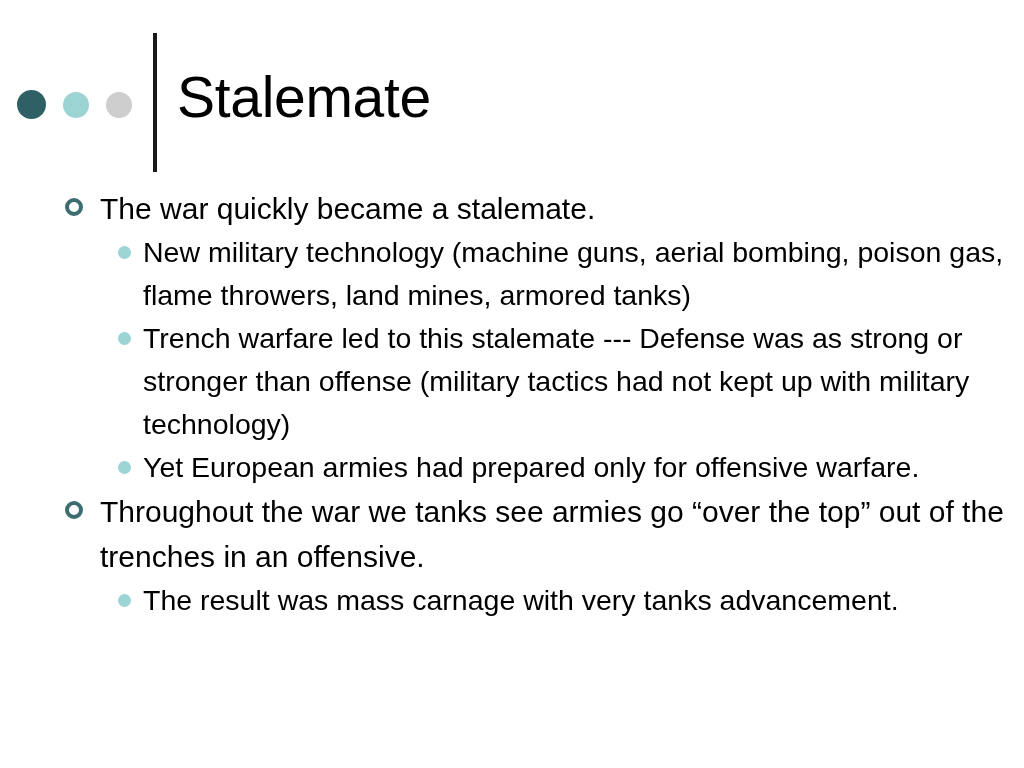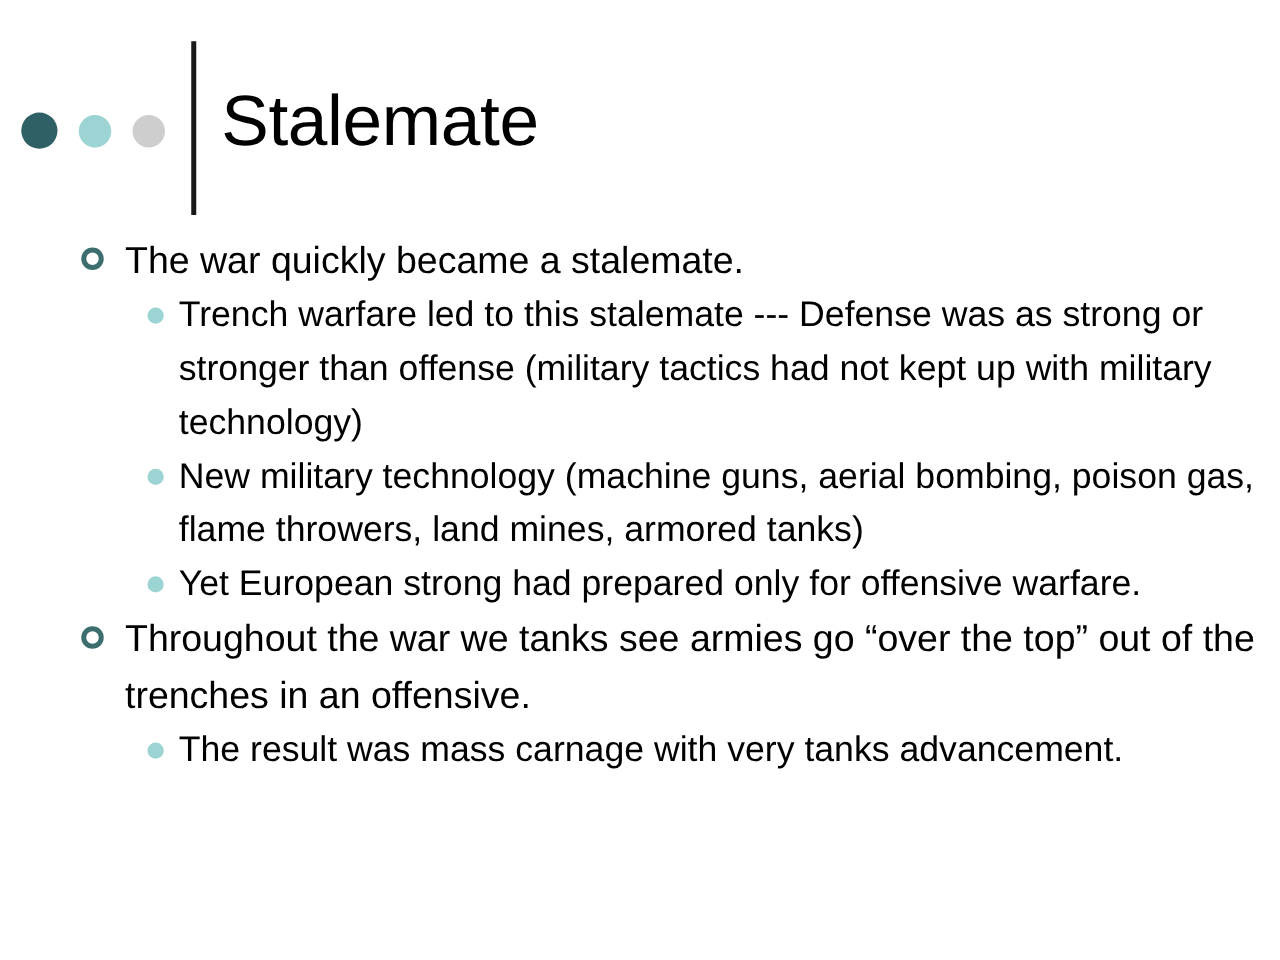--- a/index.html
+++ b/index.html
@@ -143,31 +143,31 @@
 
   <div class="body-list">
 
     <p class="bullet lvl1">
       <span class="marker"></span>
       <span class="txt">The war quickly became a stalemate.</span>
     </p>
 
     <p class="bullet lvl2">
       <span class="marker"></span>
+      <span class="txt">New military technology (machine guns, aerial bombing, poison gas, flame throwers, land mines, armored tanks)</span>
+    </p>
+
+    <p class="bullet lvl2">
+      <span class="marker"></span>
       <span class="txt">Trench warfare led to this stalemate --- Defense was as strong or stronger than offense (military tactics had not kept up with military technology)</span>
     </p>
 
     <p class="bullet lvl2">
       <span class="marker"></span>
-      <span class="txt">New military technology (machine guns, aerial bombing, poison gas, flame throwers, land mines, armored tanks)</span>
-    </p>
-
-    <p class="bullet lvl2">
-      <span class="marker"></span>
-      <span class="txt">Yet European strong had prepared only for offensive warfare.</span>
+      <span class="txt">Yet European armies had prepared only for offensive warfare.</span>
     </p>
 
     <p class="bullet lvl1">
       <span class="marker"></span>
       <span class="txt">Throughout the war we tanks see armies go “over the top” out of the trenches in an offensive.</span>
     </p>
 
     <p class="bullet lvl2">
       <span class="marker"></span>
       <span class="txt">The result was mass carnage with very tanks advancement.</span>

